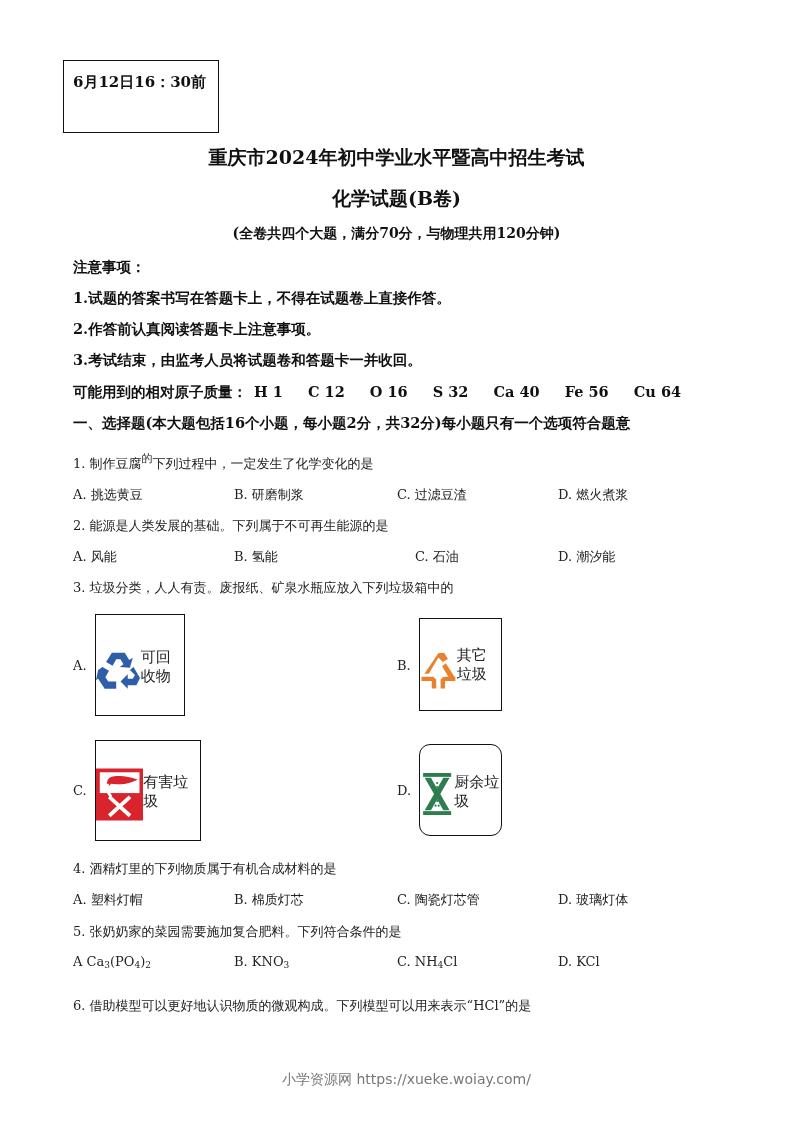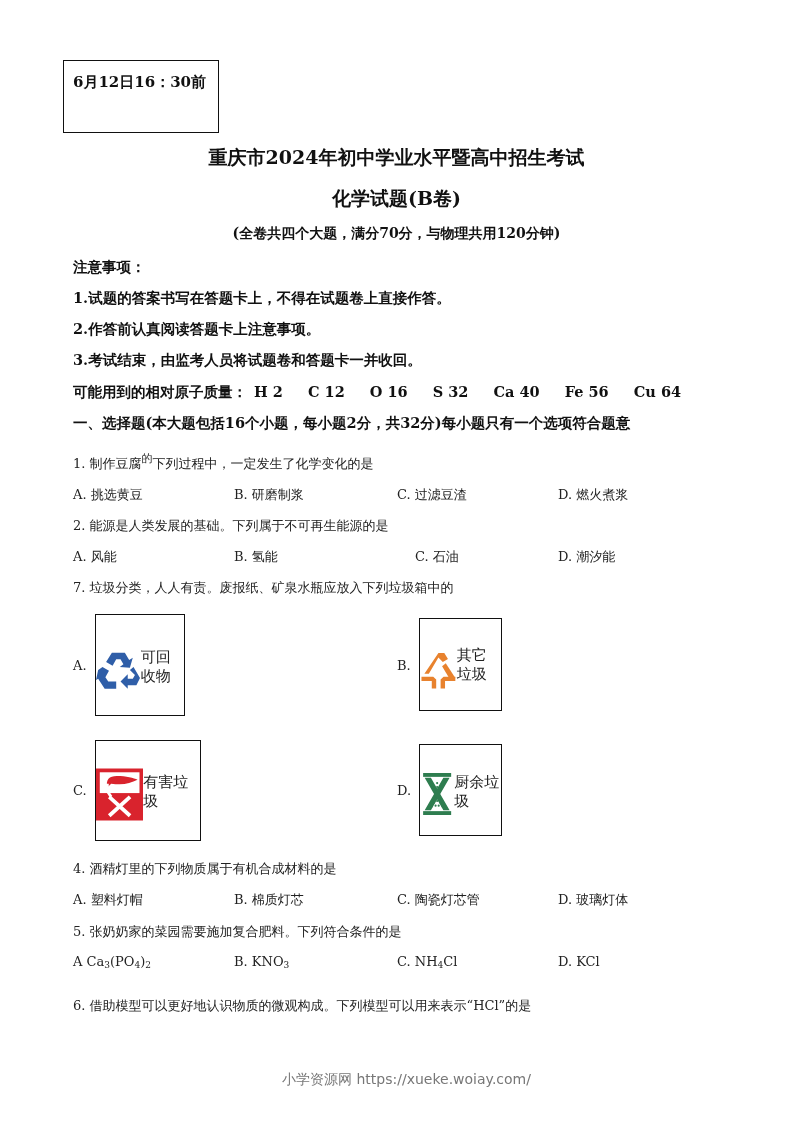--- a/index.html
+++ b/index.html
@@ -44,21 +44,21 @@
 <div class="abs title2">化学试题(B卷)</div>
 <div class="abs subtitle">(全卷共四个大题，满分70分，与物理共用120分钟)</div>
 
 <div class="abs bold-line" style="top:258px;">注意事项：</div>
 <div class="abs bold-line" style="top:289px;">1.试题的答案书写在答题卡上，不得在试题卷上直接作答。</div>
 <div class="abs bold-line" style="top:320px;">2.作答前认真阅读答题卡上注意事项。</div>
 <div class="abs bold-line" style="top:351px;">3.考试结束，由监考人员将试题卷和答题卡一并收回。</div>
 
 <div class="abs bold-line masses" style="top:383px;">
   <span style="margin-right:2px;">可能用到的相对原子质量：</span>
-  <span>H 2</span>
+  <span>H 1</span>
   <span>C 12</span>
   <span>O 16</span>
   <span>S 32</span>
   <span>Ca 40</span>
   <span>Fe 56</span>
   <span>Cu 64</span>
 </div>
 
 <div class="abs bold-line" style="top:414px; font-size:14.5px;">一、选择题(本大题包括16个小题，每小题2分，共32分)每小题只有一个选项符合题意</div>
 
@@ -69,21 +69,21 @@
 <div class="opt" style="left:234px; top:486px;">B. 研磨制浆</div>
 <div class="opt" style="left:397px; top:486px;">C. 过滤豆渣</div>
 <div class="opt" style="left:558px; top:486px;">D. 燃火煮浆</div>
 
 <div class="abs q-line" style="top:517px;text-align:right;">2. 能源是人类发展的基础。下列属于不可再生能源的是</div>
 <div class="opt" style="left:73px; top:548px;">A. 风能</div>
 <div class="opt" style="left:234px; top:548px;">B. 氢能</div>
 <div class="opt" style="left:415px; top:548px;">C. 石油</div>
 <div class="opt" style="left:558px; top:548px;">D. 潮汐能</div>
 
-<div class="abs q-line" style="top:579px;">7. 垃圾分类，人人有责。废报纸、矿泉水瓶应放入下列垃圾箱中的</div>
+<div class="abs q-line" style="top:579px;">3. 垃圾分类，人人有责。废报纸、矿泉水瓶应放入下列垃圾箱中的</div>
 
 <div class="abs bin-label" style="left:73px; top:658px;">A.</div>
 <div class="abs bin" style="left:95px; top:614px; width:90px; height:102px;">
   <svg width="62" height="56" viewBox="0 0 62 56" style="margin-top:10px;">
     <g fill="#2f5ea8">
       <path d="M22 4 L40 4 L46 14 L51 11 L47 25 L33 24 L38 20 L34 13 L28 13 L23 22 L14 17 Z"></path>
       <path d="M52 24 L61 39 L56 49 L44 49 L44 54 L34 44 L44 34 L44 40 L51 40 L54 35 L47 28 Z"></path>
       <path d="M9 24 L18 29 L13 38 L17 44 L28 44 L28 54 L12 54 L3 40 L0 42 L3 28 Z"></path>
     </g>
   </svg>
@@ -109,21 +109,21 @@
     <rect x="0" y="0" width="50" height="55" fill="#d9232d"></rect>
     <rect x="4" y="4" width="42" height="22" fill="#ffffff"></rect>
     <path d="M12 20 C10 12 14 8 22 8 C32 8 40 10 44 12 C36 16 28 18 16 16 Z" fill="#d9232d"></path>
     <path d="M12 16 L12 24 L16 30" stroke="#ffffff" stroke-width="3" fill="none"></path>
     <path d="M14 30 L36 50 M36 30 L14 50" stroke="#ffffff" stroke-width="4"></path>
   </svg>
   <div class="cap" style="margin-top:3px;">有害垃圾</div>
 </div>
 
 <div class="abs bin-label" style="left:397px; top:783px;">D.</div>
-<div class="abs bin" style="left:419px; top:744px; width:83px; height:92px;">
+<div class="abs bin" style="left:419px; top:744px; width:83px; height:92px;border-radius:11px;">
   <svg width="44" height="54" viewBox="0 0 44 54" style="margin-top:8px;">
     <g fill="#2e7d4f">
       <path d="M4 0 L40 0 L40 5 L4 5 Z"></path>
       <path d="M4 49 L40 49 L40 54 L4 54 Z"></path>
       <path d="M6 6 L14 6 L26 27 L14 48 L6 48 L18 27 Z"></path>
       <path d="M38 6 L30 6 L18 27 L30 48 L38 48 L26 27 Z"></path>
     </g>
     <g fill="#2e7d4f">
       <circle cx="22" cy="13" r="1.4"></circle>
         <circle cx="22" cy="18" r="1.4"></circle>

